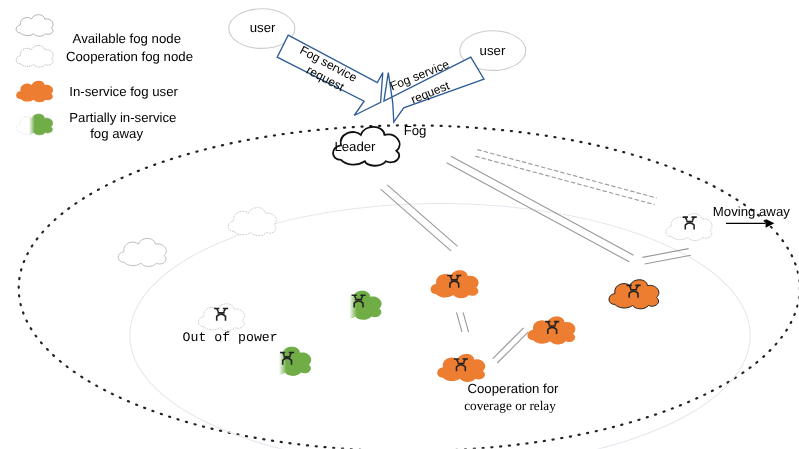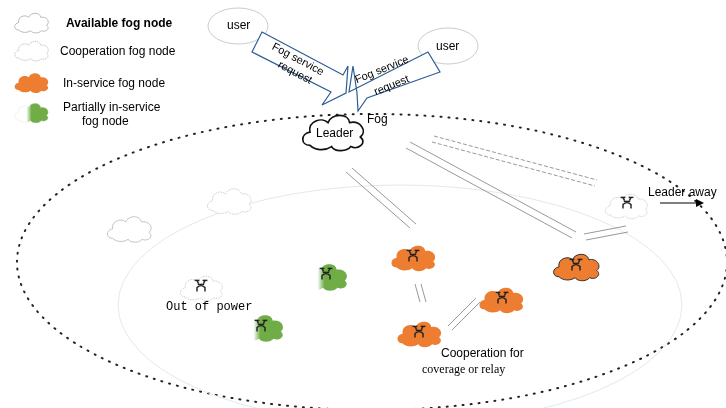--- a/index.html
+++ b/index.html
@@ -85,33 +85,33 @@
     <line x1="434" y1="136" x2="597" y2="180" stroke-dasharray="4 2"></line>
     <line x1="584" y1="234" x2="626" y2="226"></line>
     <line x1="586" y1="240" x2="628" y2="232"></line>
     <line x1="415" y1="284" x2="420" y2="302"></line>
     <line x1="421" y1="284" x2="426" y2="302"></line>
     <line x1="448" y1="326" x2="476" y2="298"></line>
     <line x1="452" y1="330" x2="480" y2="302"></line>
   </g>
 </svg>
 
-<div class="lbl legend-label" style="left:66px;top:16px;font-weight:bold;">Available fog node</div>
+<div class="lbl legend-label" style="left:66px;top:28px;">Available fog node</div>
 <div class="lbl legend-label" style="left:60px;top:44px;">Cooperation fog node</div>
-<div class="lbl legend-label" style="left:63px;top:76px;">In-service fog node</div>
+<div class="lbl legend-label" style="left:63px;top:76px;">In-service fog user</div>
 <div class="lbl legend-label" style="left:63px;top:100px;text-align:right;">Partially in-service</div>
-<div class="lbl legend-label" style="left:82px;top:114px;">fog node</div>
+<div class="lbl legend-label" style="left:82px;top:114px;">fog away</div>
 
 <div class="lbl" style="left:227px;top:18px;">user</div>
 <div class="lbl" style="left:436px;top:39px;">user</div>
 
 <div class="lbl" style="left:276px;top:40px;font-size:11px;transform:rotate(28deg);transform-origin:left top;">Fog service</div>
 <div class="lbl" style="left:282px;top:58px;font-size:11px;transform:rotate(28deg);transform-origin:left top;">request</div>
 <div class="lbl" style="left:353px;top:74px;font-size:11px;transform:rotate(-22deg);transform-origin:left top;">Fog service</div>
 <div class="lbl" style="left:372px;top:86px;font-size:11px;transform:rotate(-22deg);transform-origin:left top;">request</div>
 
 <div class="lbl" style="left:323px;top:112px;margin-left:44px;">Fog</div>
-<div class="lbl" style="left:316px;top:126px;">Leader</div>
+<div class="lbl" style="left:304px;top:126px;">Leader</div>
 
 <div class="lbl" style="left:166px;top:300px;font-family:Liberation Mono, monospace;">Out of power</div>
-<div class="lbl" style="left:425px;top:346px;margin-left:16px;">Cooperation for</div>
+<div class="lbl" style="left:425px;top:346px;">Cooperation for</div>
 <div class="lbl" style="left:422px;top:362px;font-family:Liberation Serif, serif;">coverage or relay</div>
-<div class="lbl" style="left:648px;top:185px;">Leader away</div>
+<div class="lbl" style="left:648px;top:185px;">Moving away</div>
 
 </body></html>

